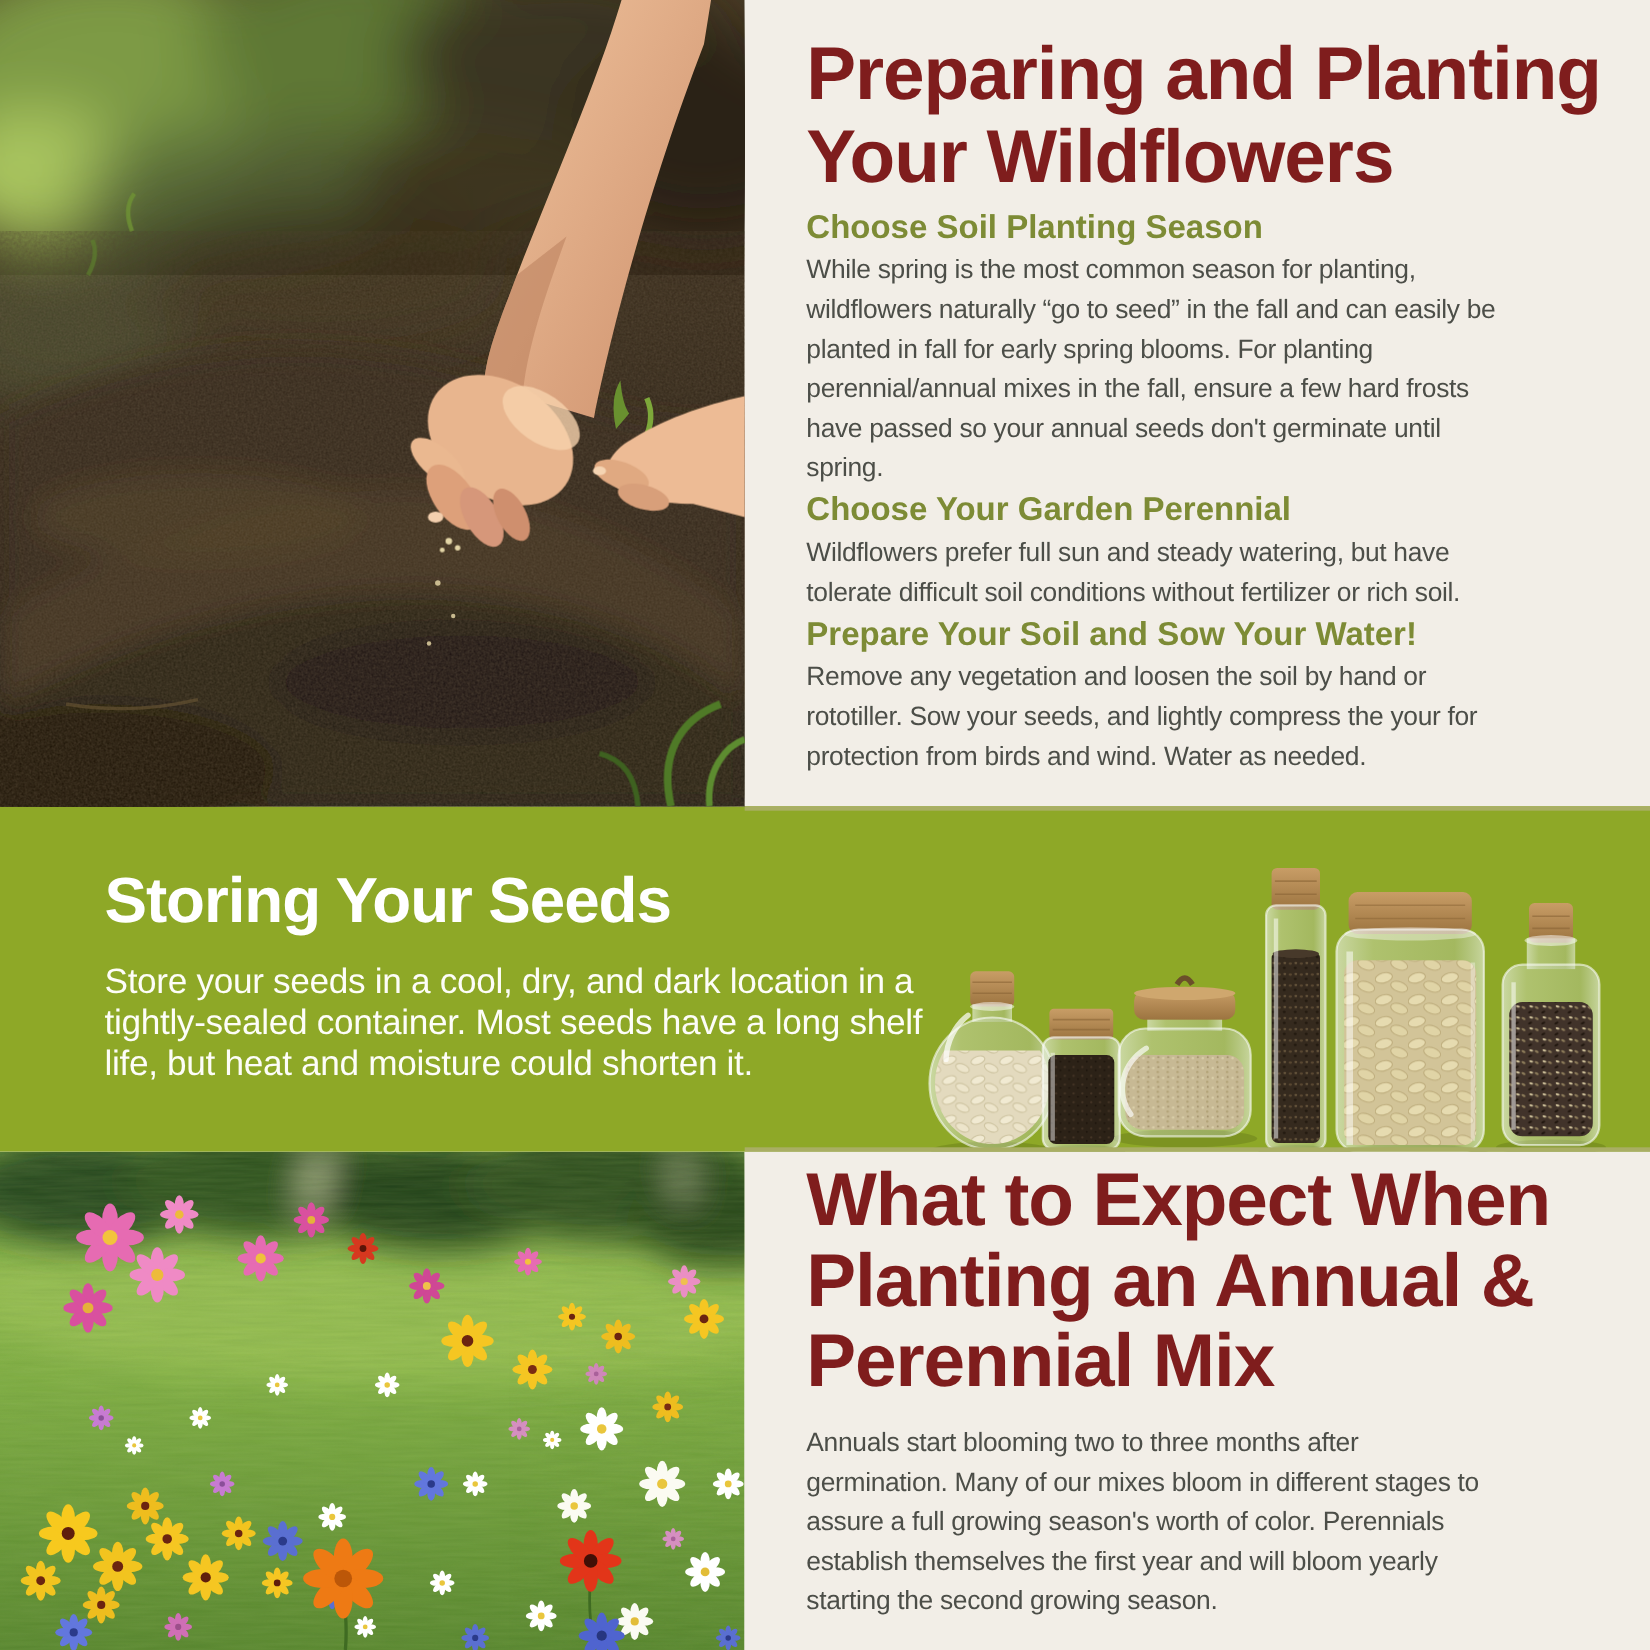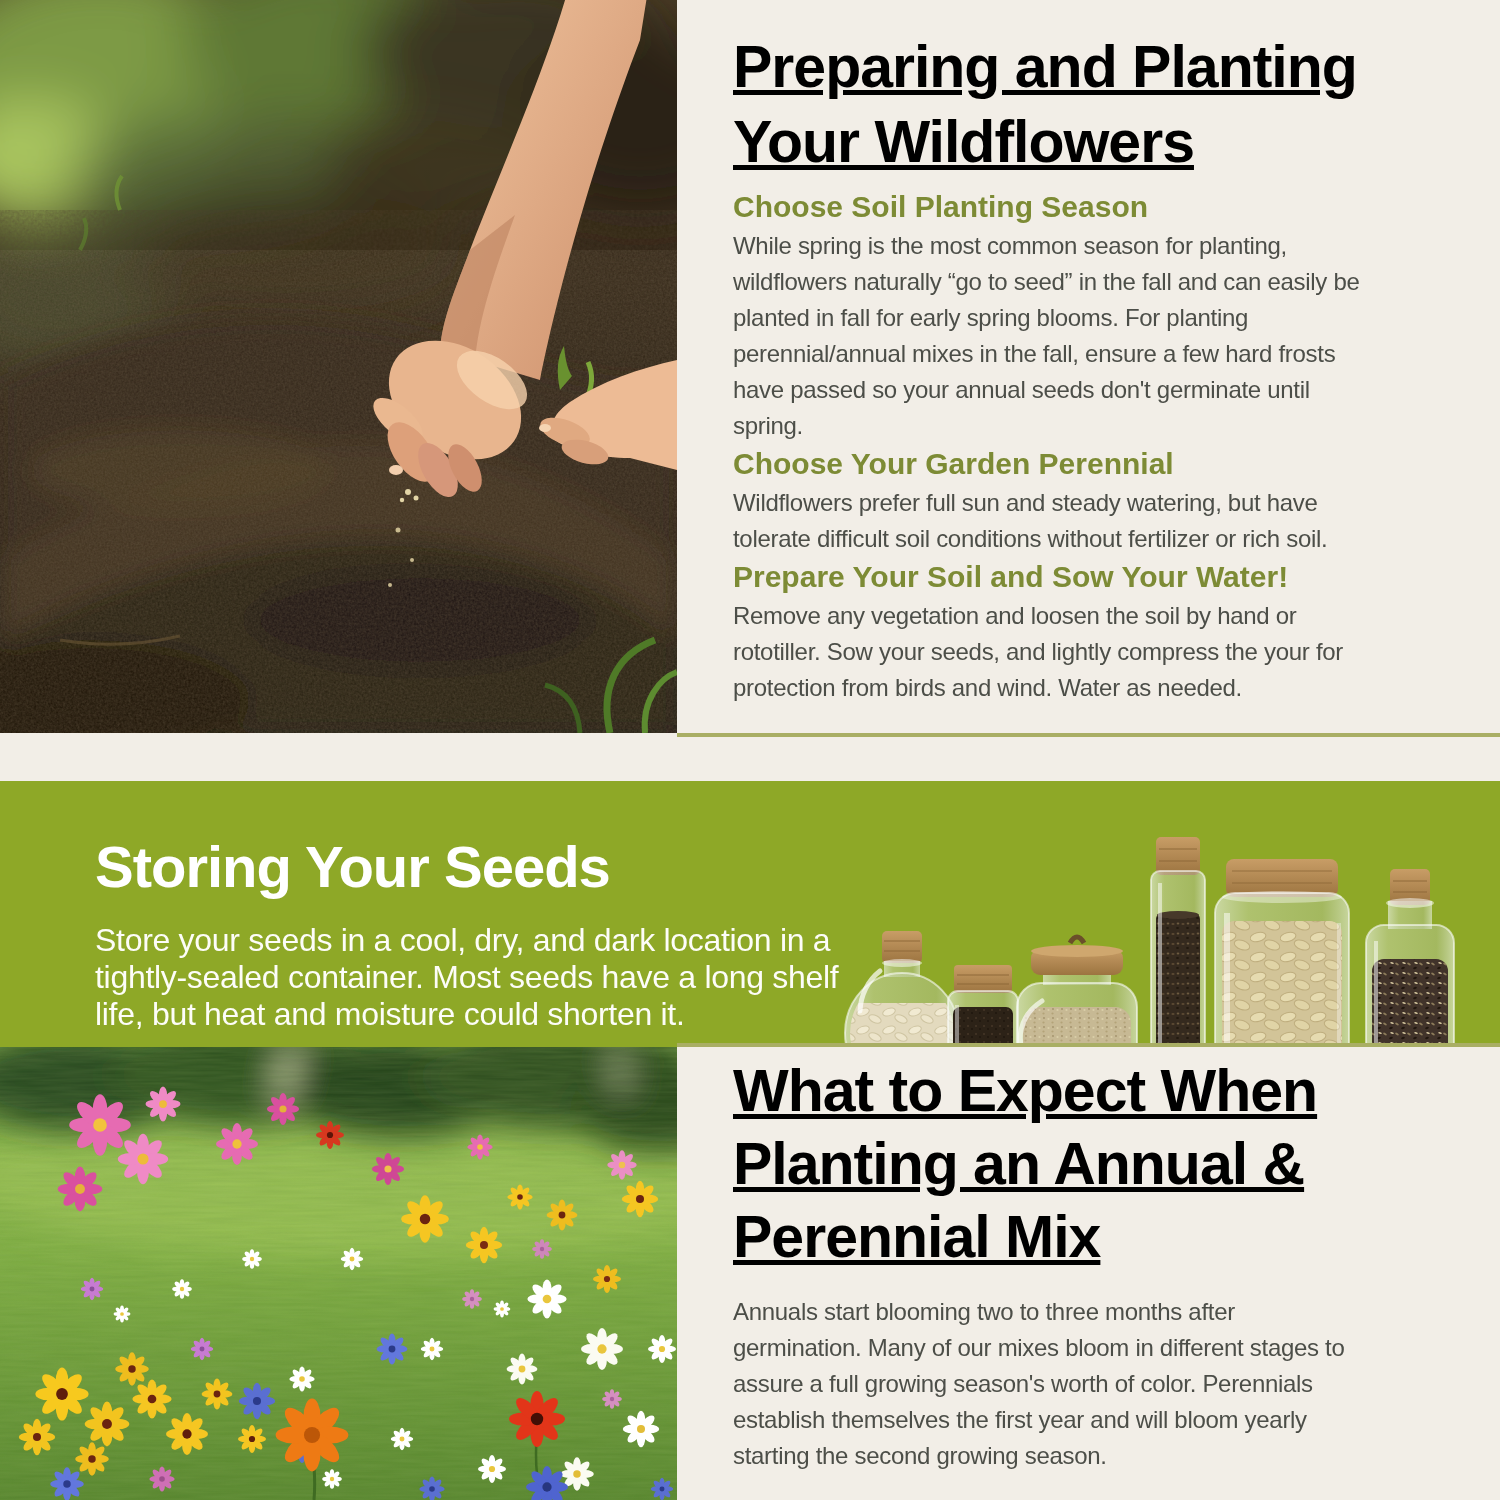--- a/index.html
+++ b/index.html
@@ -9,32 +9,32 @@
 
   .photo { position:absolute; overflow:hidden; }
   #photo-top { left:0; top:0; width:677px; height:733px; }
   #photo-meadow { left:0; top:1047px; width:677px; height:453px; }
   .photo svg { display:block; }
 
   .panel { position:absolute; background:#f2eee7; overflow:hidden; }
   #panel-top { left:677px; top:0; width:823px; height:733px; padding:30px 36px 0 56px; }
   #panel-bottom { left:677px; top:1047px; width:823px; height:453px; padding:8px 56px 0 56px; }
 
-  h1 { font-size:59px; line-height:75px; font-weight:bold; color:#000000;
-       letter-spacing:-1px; white-space:pre;text-decoration:underline; }
+  h1 { font-size:68px; line-height:75px; font-weight:bold; color:#7f1d1d;
+       letter-spacing:-1px; white-space:pre; }
   #panel-bottom h1 { line-height:73px; }
   #panel-top h1 { margin-bottom:10px; }
 
   .sec h3 { font-size:30px; line-height:34px; font-weight:bold; color:#7d8b35; margin:3px 0 4px; }
   .sec p, #panel-bottom p {
        font-size:24px; line-height:36px; color:#4c4e48;
        white-space:pre; letter-spacing:-0.3px; }
   #panel-bottom p { margin-top:20px; }
 
-  .band { position:absolute; left:0; top:733px; width:1500px; height:314px; background:#8ea827;margin-top:48px; }
+  .band { position:absolute; left:0; top:733px; width:1500px; height:314px; background:#8ea827; }
   .band-copy { position:absolute; left:95px; top:55px; width:710px; color:#ffffff; }
   .band-copy h2 { font-size:58px; line-height:62px; font-weight:bold; letter-spacing:-1px; white-space:pre; }
   .band-copy p { margin-top:24px; font-size:32px; line-height:37px; letter-spacing:-0.3px;
                  white-space:pre; color:#fdfdf8; }
   .jars { position:absolute; left:830px; top:10px; width:640px; height:320px; }
 
   .divider { position:absolute; left:677px; width:823px; height:4px; background:#a9ae64; z-index:5; }
   #div-top { top:733px; }
   #div-bottom { top:1043px; }
 </style>

